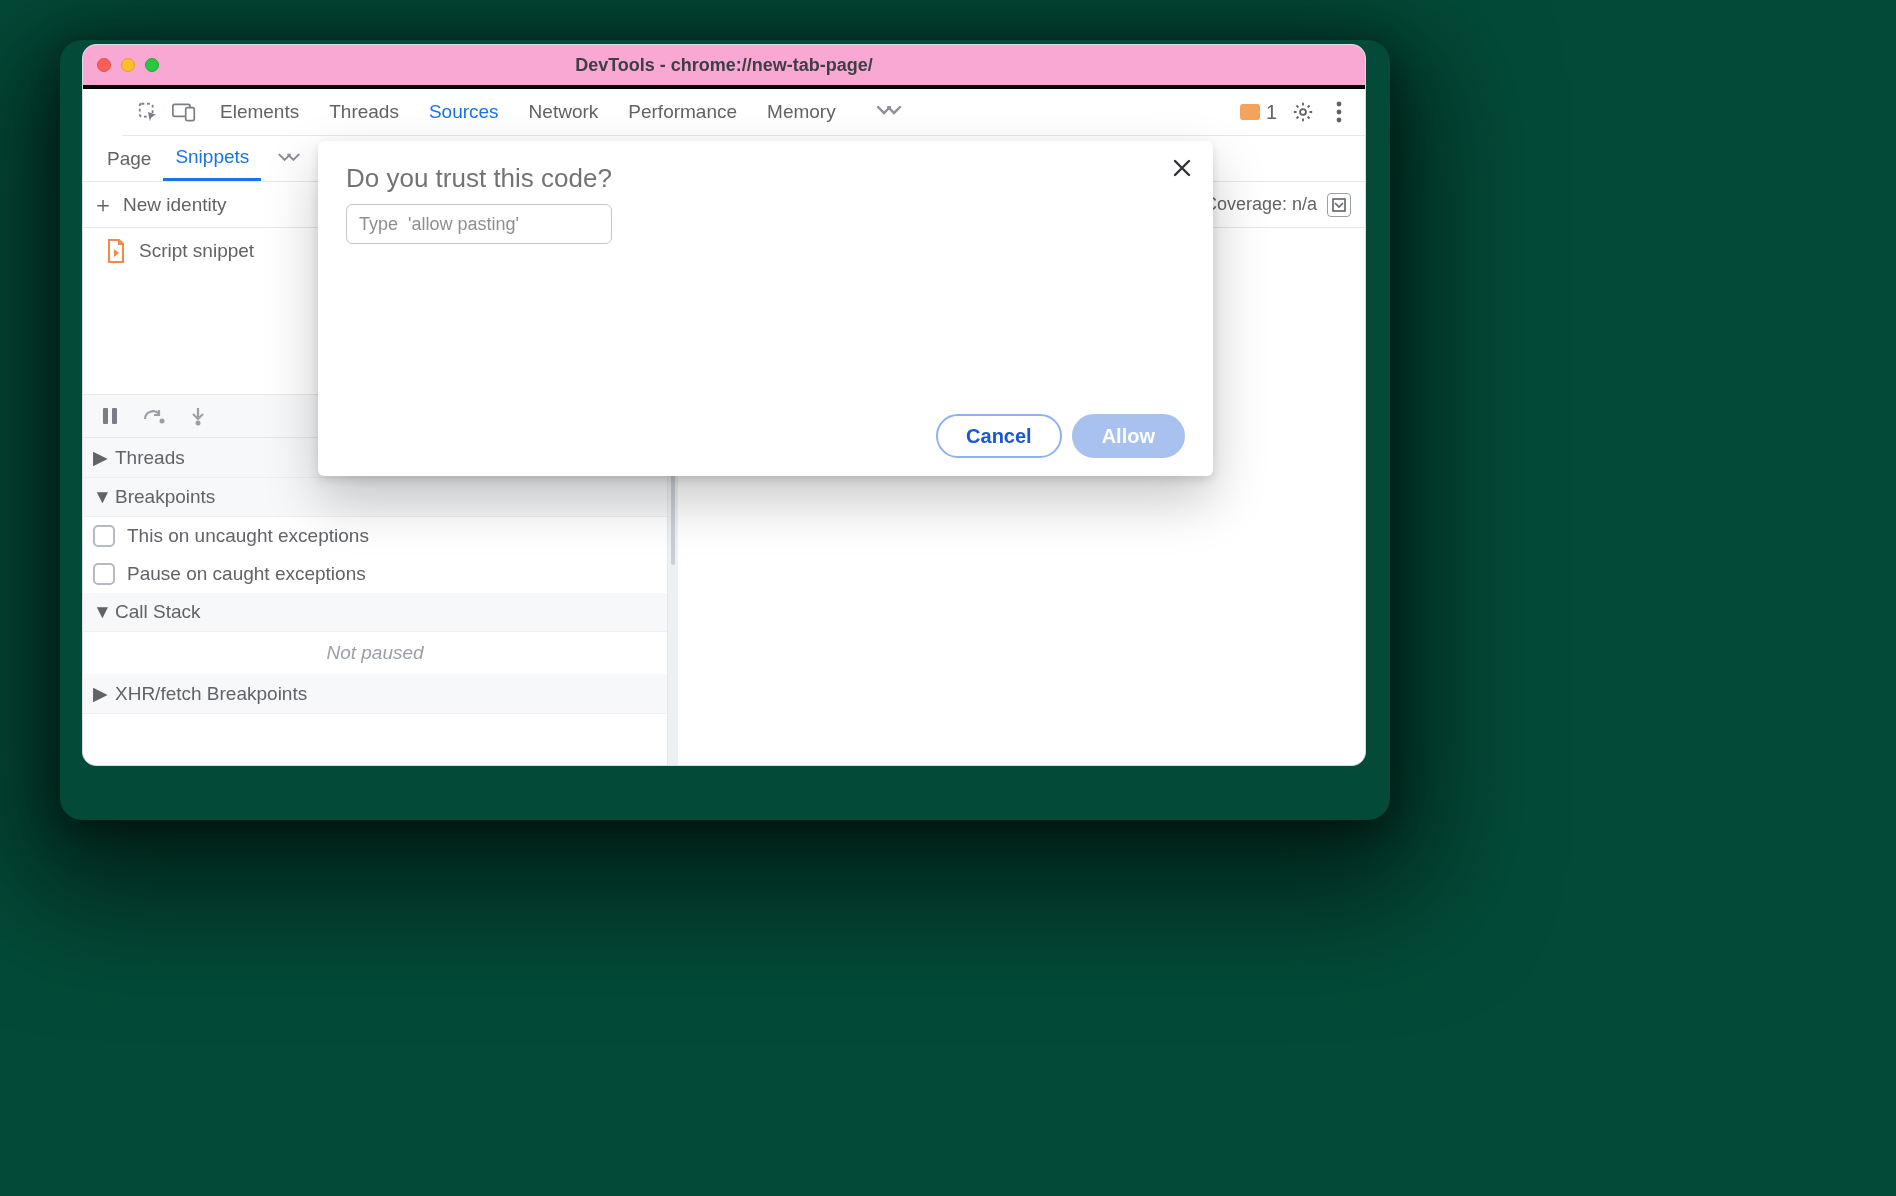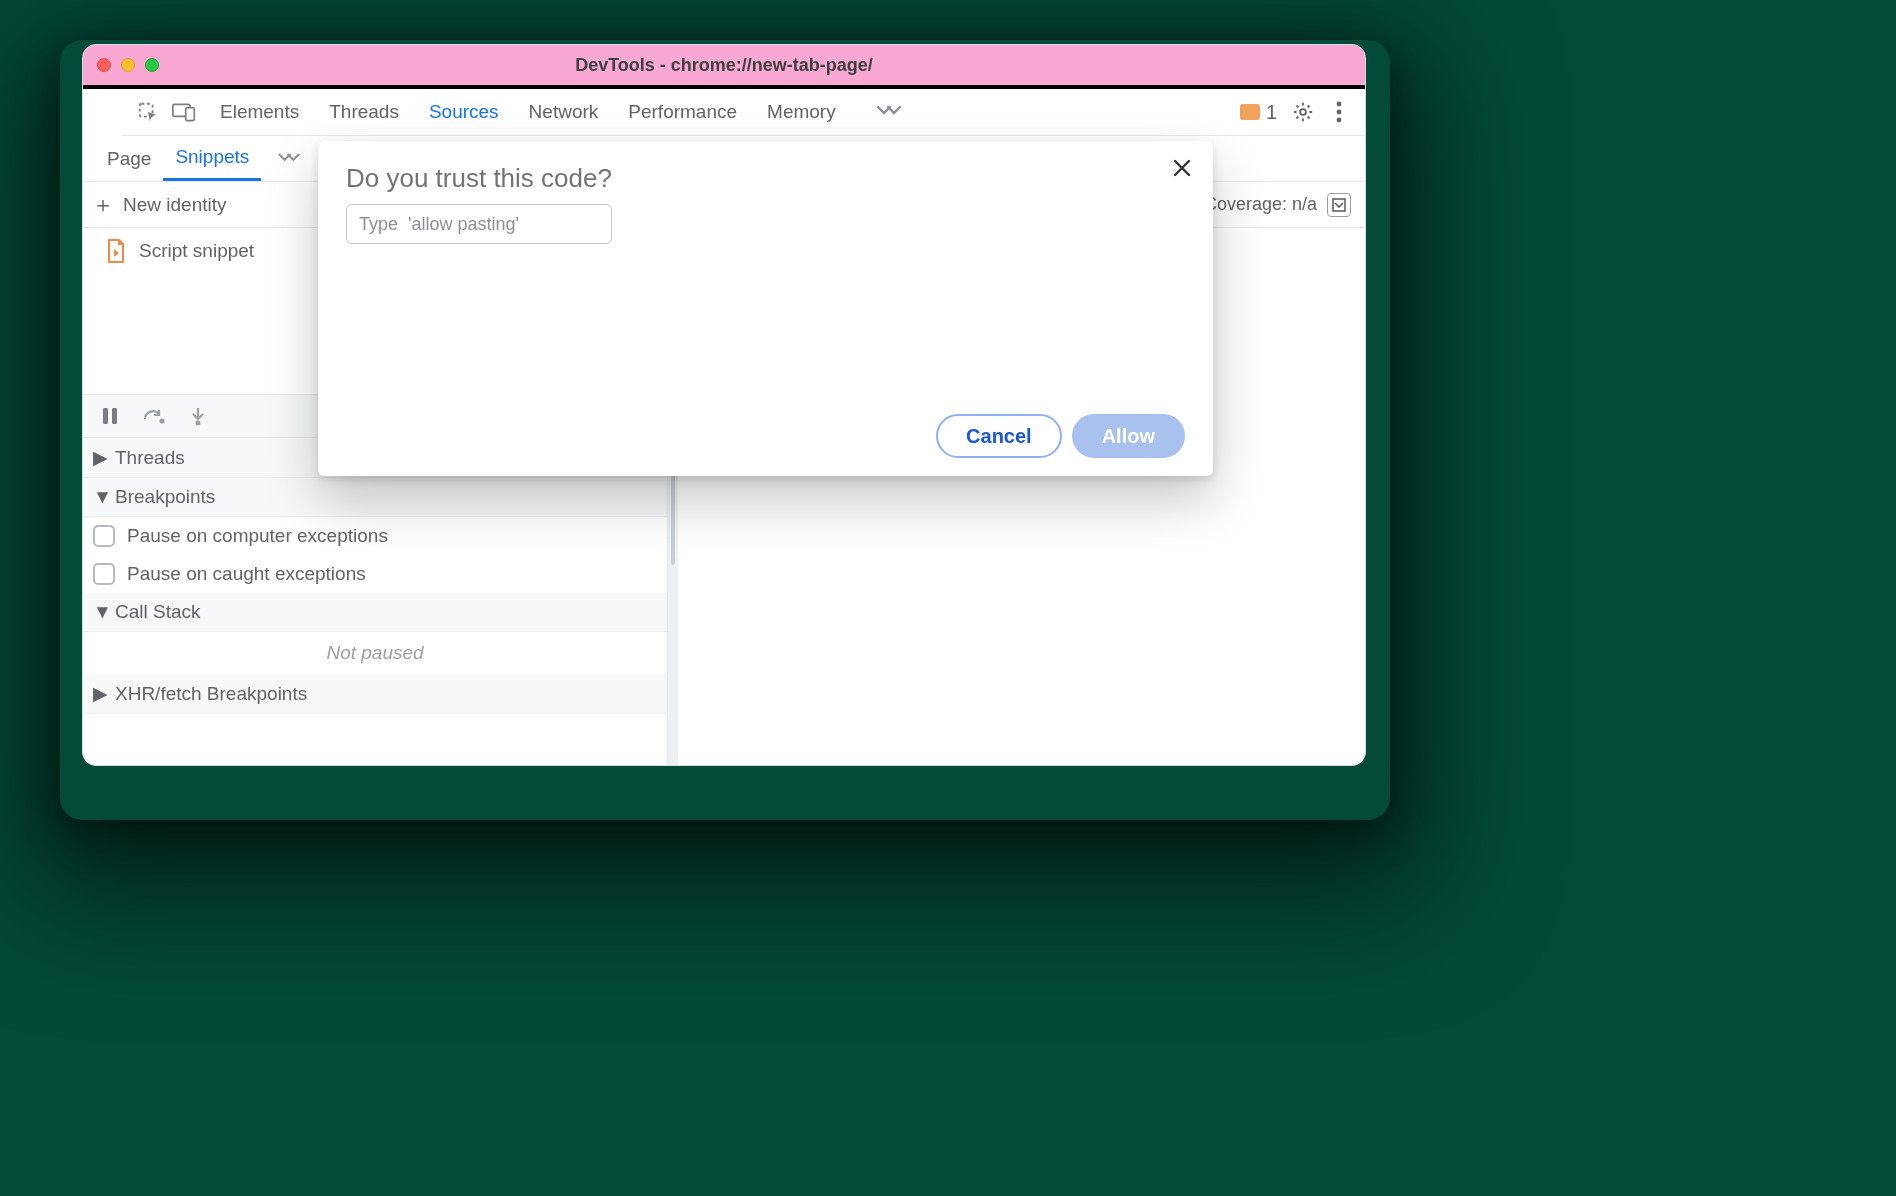--- a/index.html
+++ b/index.html
@@ -377,21 +377,21 @@
           <div class="sec">
             <span class="tri">▶</span>
             <span>Threads</span>
           </div>
           <div class="sec">
             <span class="tri">▼</span>
             <span>Breakpoints</span>
           </div>
           <div class="checkrow">
             <span class="cb"></span>
-            <span>Pause on computer exceptions</span>
+            <span>This on uncaught exceptions</span>
           </div>
           <div class="checkrow">
             <span class="cb"></span>
             <span>Pause on caught exceptions</span>
           </div>
           <div class="sec">
             <span class="tri">▼</span>
             <span>Call Stack</span>
           </div>
           <div class="not-paused">Not paused</div>

